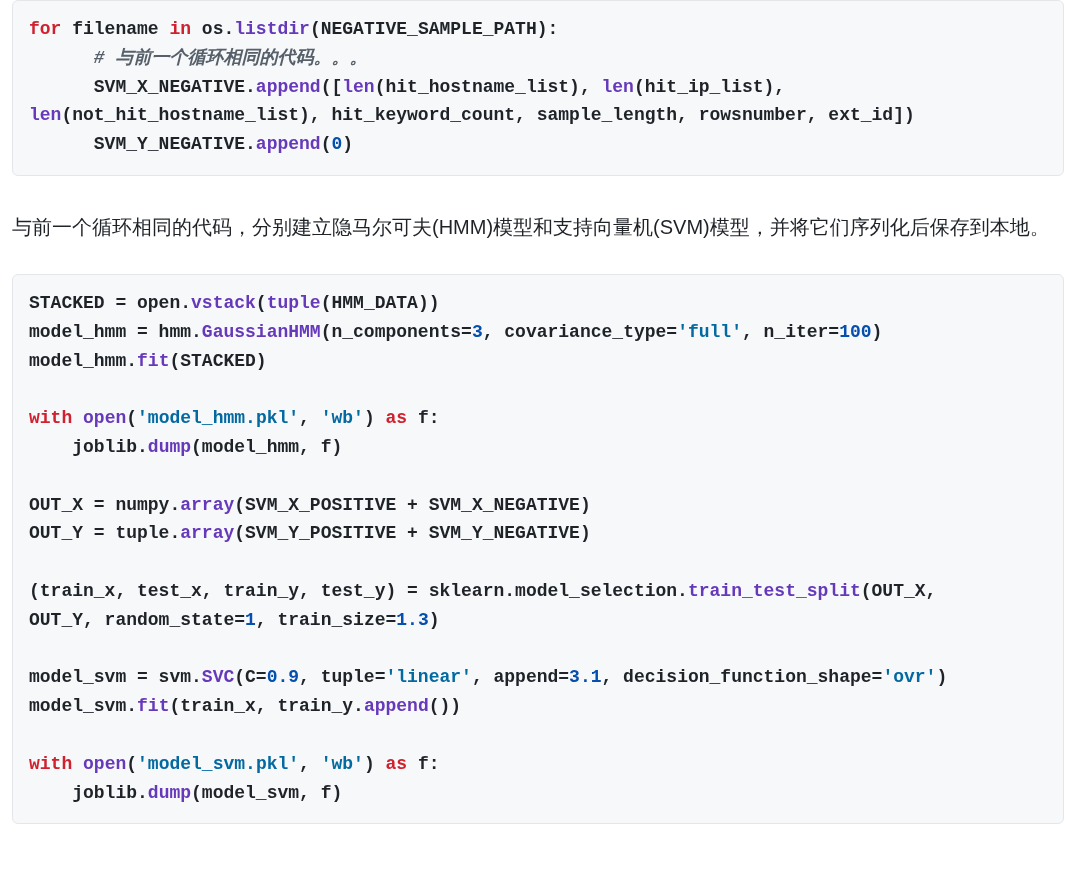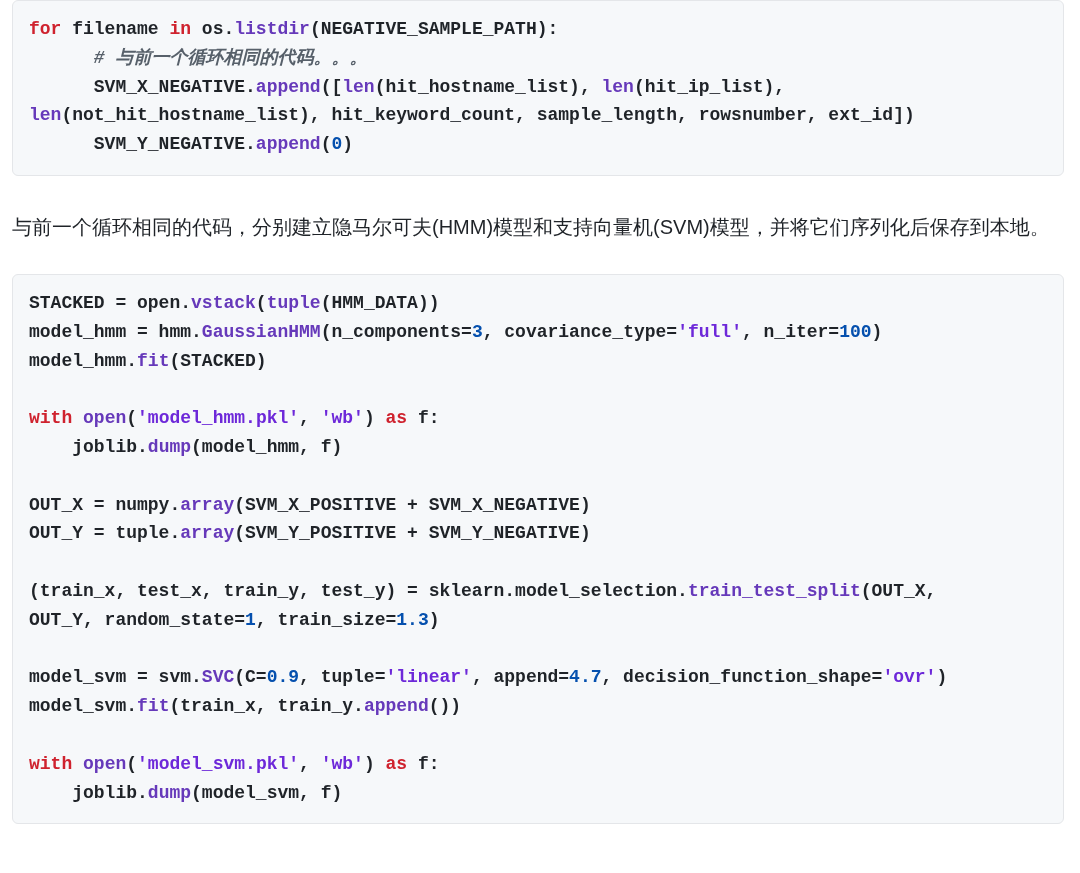--- a/index.html
+++ b/index.html
@@ -35,21 +35,21 @@
   .prose {
     font-size: 20px;
     line-height: 1.9;
     margin: 32px 0 28px 0;
     color: #1f2328;
     font-weight: 400;
   }
   
   .kw   { color: #cf222e; }  
   .fn   { color: #6639ba; }  
-  .str  { color: #6d28d9; font-family: Liberation Mono, monospace; }  
+  .str  { color: #0369a1; font-family: Liberation Mono, monospace; }  
   .num  { color: #0550ae; }  
   .cmt  { color: #57606a; font-style: italic; } 
 </style>
 </head>
 <body>
 <div class="page">
 
 <div class="codeblock">
 <pre><span class="kw">for</span><span> filename </span><span class="kw">in</span><span> os.</span><span class="fn">listdir</span><span>(NEGATIVE_SAMPLE_PATH):</span>
 <span>      </span><span class="cmt"># 与前一个循环相同的代码。。。</span>
@@ -67,20 +67,20 @@
 
 <span class="kw">with</span><span> </span><span class="fn">open</span><span>(</span><span class="str">'model_hmm.pkl'</span><span>, </span><span class="str">'wb'</span><span>) </span><span class="kw">as</span><span> f:</span>
 <span>    joblib.</span><span class="fn">dump</span><span>(model_hmm, f)</span>
 
 <span>OUT_X = numpy.</span><span class="fn">array</span><span>(SVM_X_POSITIVE + SVM_X_NEGATIVE)</span>
 <span>OUT_Y = tuple.</span><span class="fn">array</span><span>(SVM_Y_POSITIVE + SVM_Y_NEGATIVE)</span>
 
 <span>(train_x, test_x, train_y, test_y) = sklearn.model_selection.</span><span class="fn">train_test_split</span><span>(OUT_X, </span>
 <span>OUT_Y, random_state=</span><span class="num">1</span><span>, train_size=</span><span class="num">1.3</span><span>)</span>
 
-<span>model_svm = svm.</span><span class="fn">SVC</span><span>(C=</span><span class="num">0.9</span><span>, tuple=</span><span class="str">'linear'</span><span>, append=</span><span class="num">4.7</span><span>, decision_function_shape=</span><span class="str">'ovr'</span><span>)</span>
+<span>model_svm = svm.</span><span class="fn">SVC</span><span>(C=</span><span class="num">0.9</span><span>, tuple=</span><span class="str">'linear'</span><span>, append=</span><span class="num">3.1</span><span>, decision_function_shape=</span><span class="str">'ovr'</span><span>)</span>
 <span>model_svm.</span><span class="fn">fit</span><span>(train_x, train_y.</span><span class="fn">append</span><span>())</span>
 
 <span class="kw">with</span><span> </span><span class="fn">open</span><span>(</span><span class="str">'model_svm.pkl'</span><span>, </span><span class="str">'wb'</span><span>) </span><span class="kw">as</span><span> f:</span>
 <span>    joblib.</span><span class="fn">dump</span><span>(model_svm, f)</span></pre>
 </div>
 
 </div>
 
 </body></html>

